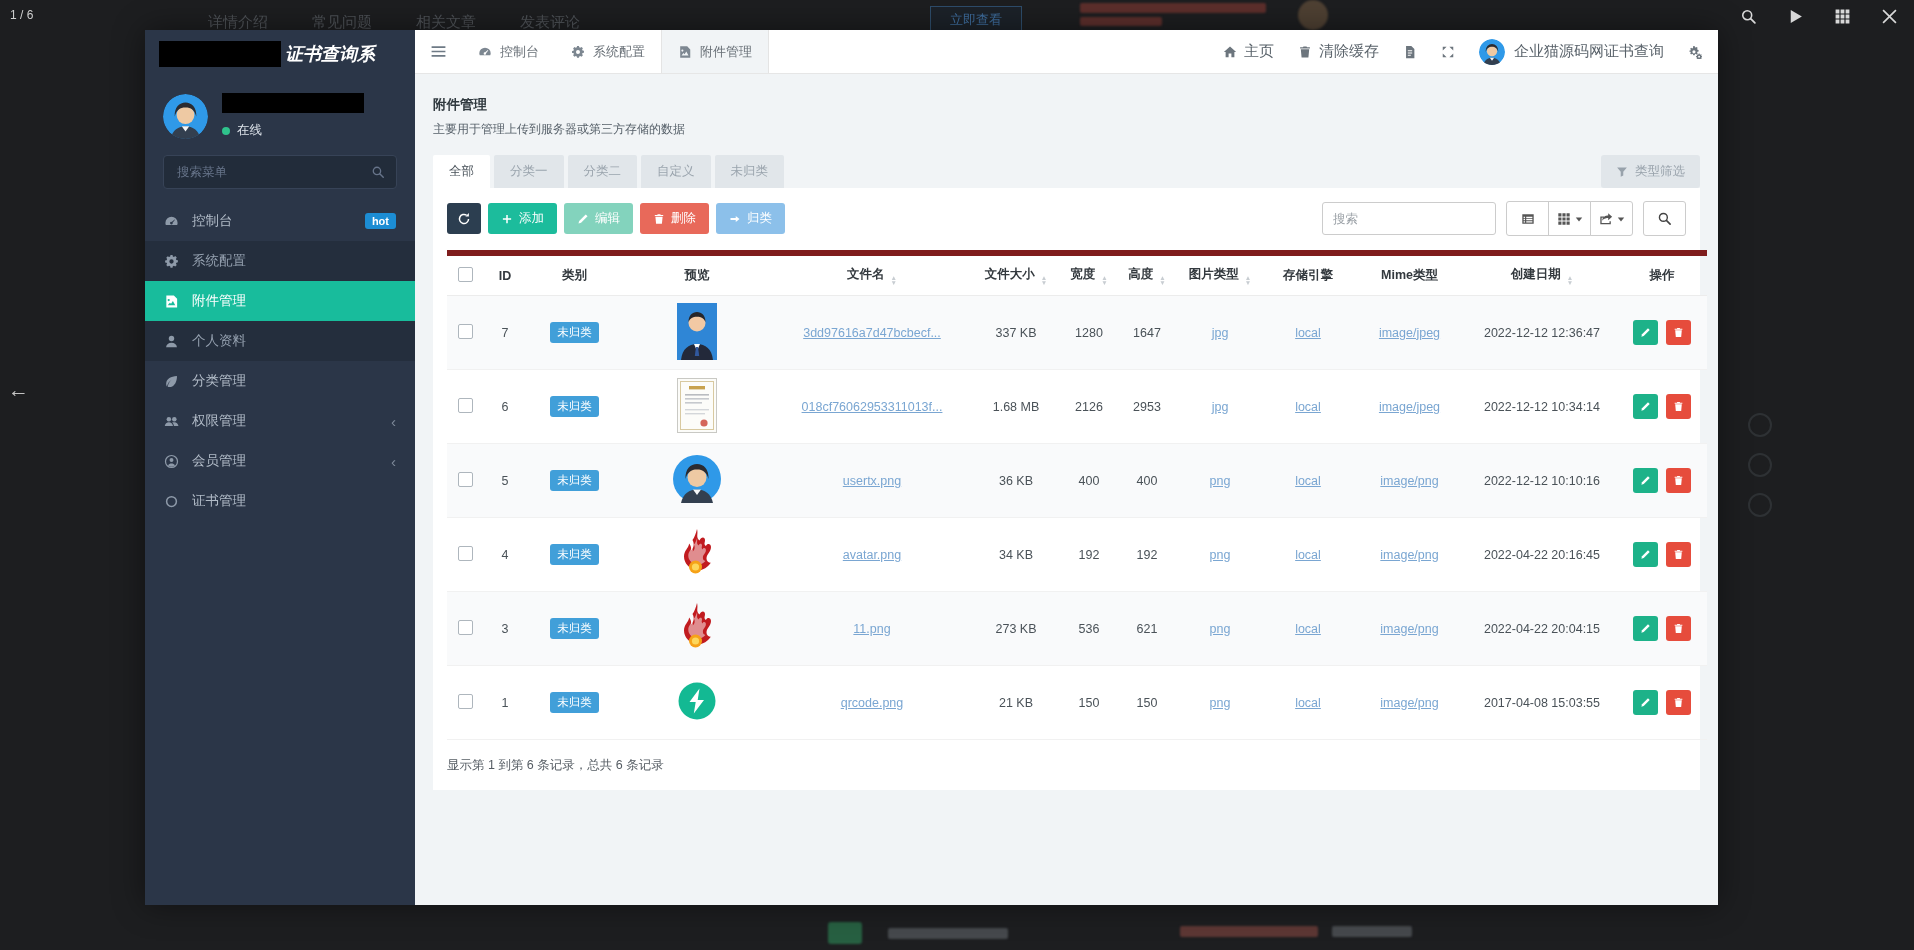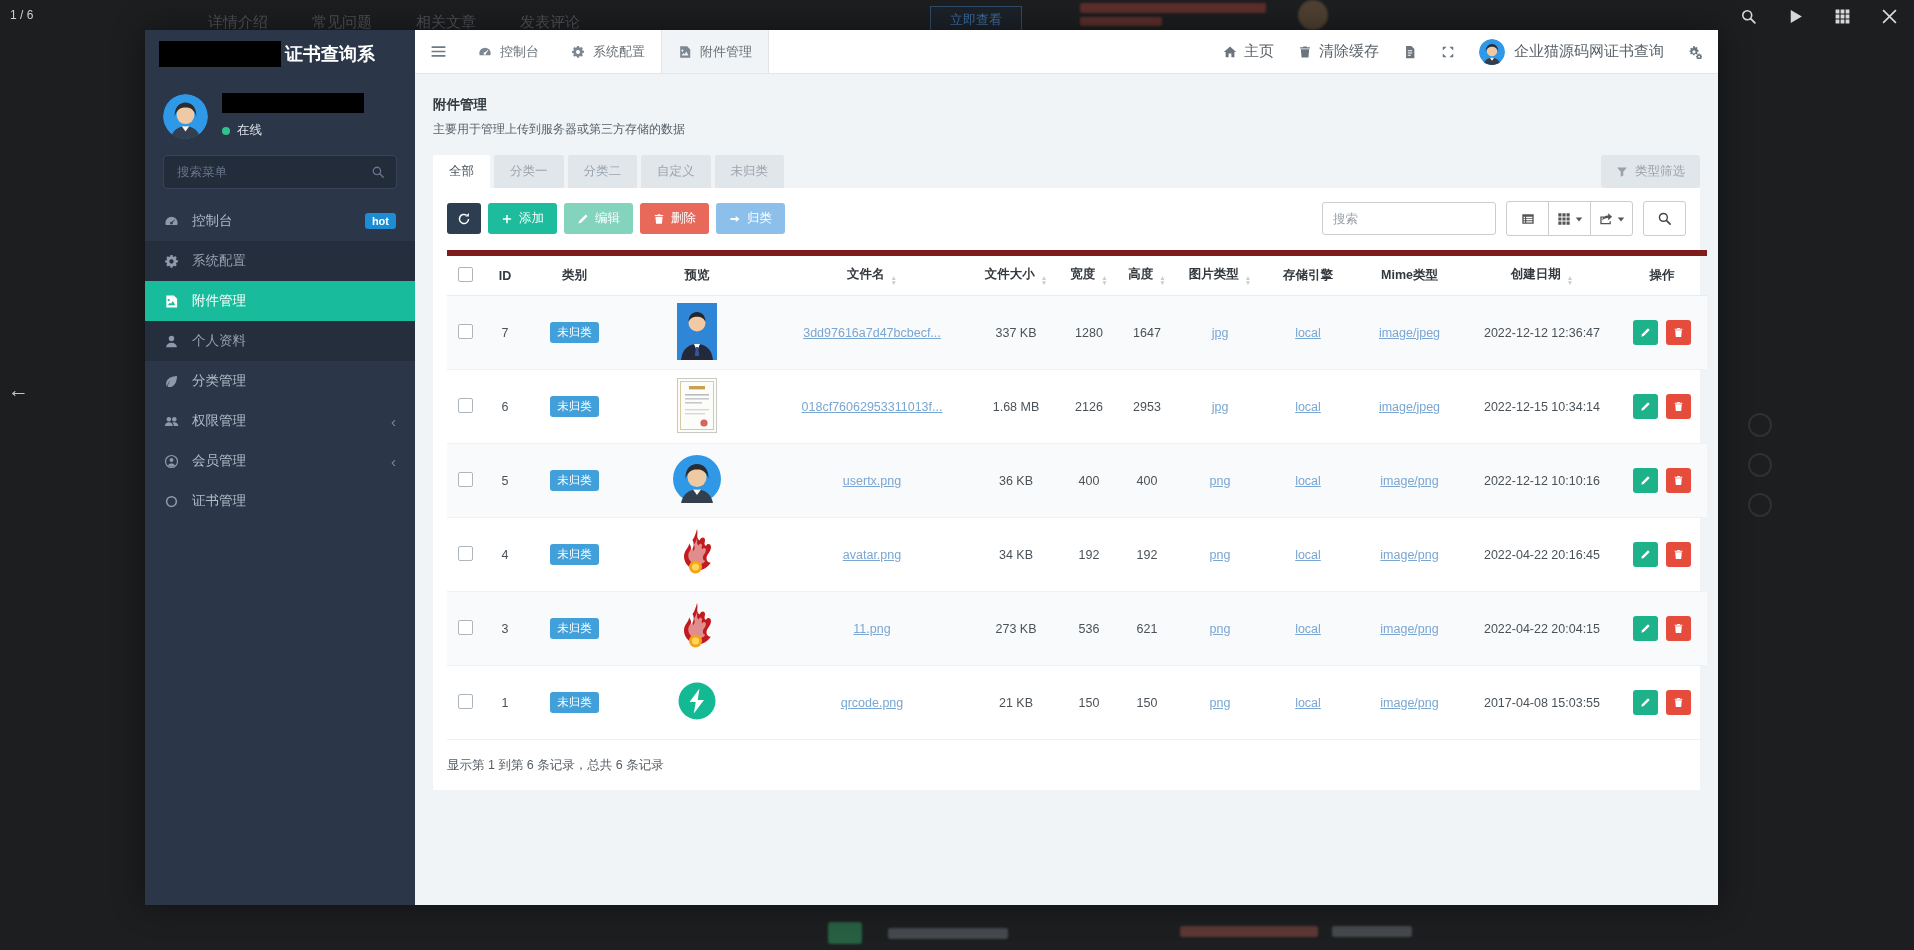--- a/index.html
+++ b/index.html
@@ -17,21 +17,21 @@
   .bg-nav{top:13px;left:208px;display:flex;gap:44px;color:#4e5257;font-size:15px;}
   .bg-cta{left:930px;top:6px;width:90px;height:26px;border:1px solid #2e4d6b;color:#3e6d9d;
     font-size:13px;display:flex;align-items:center;justify-content:center;background:rgba(25,55,85,.18);}
   .dim{filter:blur(1px);border-radius:2px;}
   .bg-avatar{left:1298px;top:0;width:30px;height:30px;border-radius:50%;background:#4f4133;}
   .float-ic{left:1748px;width:20px;height:20px;border:2px solid #3d4145;border-radius:50%;opacity:.55;}
   
   .shot{left:145px;top:30px;width:1573px;height:875px;background:#f1f4f6;box-shadow:0 0 30px rgba(0,0,0,.45);}
   
   .sidebar{position:absolute;left:0;top:0;bottom:0;width:270px;background:#2b3648;}
-  .brand{height:47px;display:flex;align-items:center;padding:0 14px;gap:4px;}
+  .brand{height:47px;display:flex;align-items:center;padding:0 14px;gap:4px;font-style:italic;}
   .brand-redact{width:122px;height:26px;background:#000;}
   .brand-title{color:#fff;font-size:18px;font-weight:bold;white-space:nowrap;}
   .userpanel{display:flex;align-items:center;gap:14px;padding:16px 18px 10px;}
   .userpanel svg{width:45px;height:45px;border-radius:50%;display:block;}
   .user-redact{width:142px;height:20px;background:#000;}
   .user-status{display:flex;align-items:center;gap:7px;margin-top:9px;color:#dde3ea;font-size:12.5px;}
   .dot{width:8px;height:8px;border-radius:50%;background:#2fc38c;}
   .sidesearch{margin:6px 18px 12px;height:32px;background:#222c3a;border:1px solid #374357;border-radius:4px;
     display:flex;align-items:center;padding:0 11px;}
   .sidesearch input{flex:1;background:transparent;border:none;outline:none;color:#aeb8c4;font-size:12.5px;
@@ -605,21 +605,21 @@
                       <circle cx="27" cy="45" r="3.6" fill="#cc4a3e" opacity=".85"></circle>
                     </svg>
                   </span></td>
     <td><span class="lnk c-file">018cf76062953311013f...</span></td>
     <td class="c-size">1.68 MB</td>
     <td class="c-w">2126</td>
     <td class="c-h">2953</td>
     <td><span class="lnk c-type">jpg</span></td>
     <td><span class="lnk c-eng">local</span></td>
     <td><span class="lnk c-mime">image/jpeg</span></td>
-    <td class="c-date">2022-12-15 10:34:14</td>
+    <td class="c-date">2022-12-12 10:34:14</td>
     <td>
       <button class="abtn a-edit">
                     <svg viewBox="0 0 16 16" fill="currentColor">
                       <path d="m2 14 .9-3.4L11.6 1.9l2.5 2.5L5.4 13.1z"></path>
                     </svg>
                   </button>
       <button class="abtn a-del">
                     <svg viewBox="0 0 16 16" fill="currentColor">
                       <path d="M6.2 1.6h3.6l.5 1H13.6v1.4H2.4V2.6h3.3zM3.2 4.9h9.6l-.9 9.5H4.1z"></path>
                     </svg>

